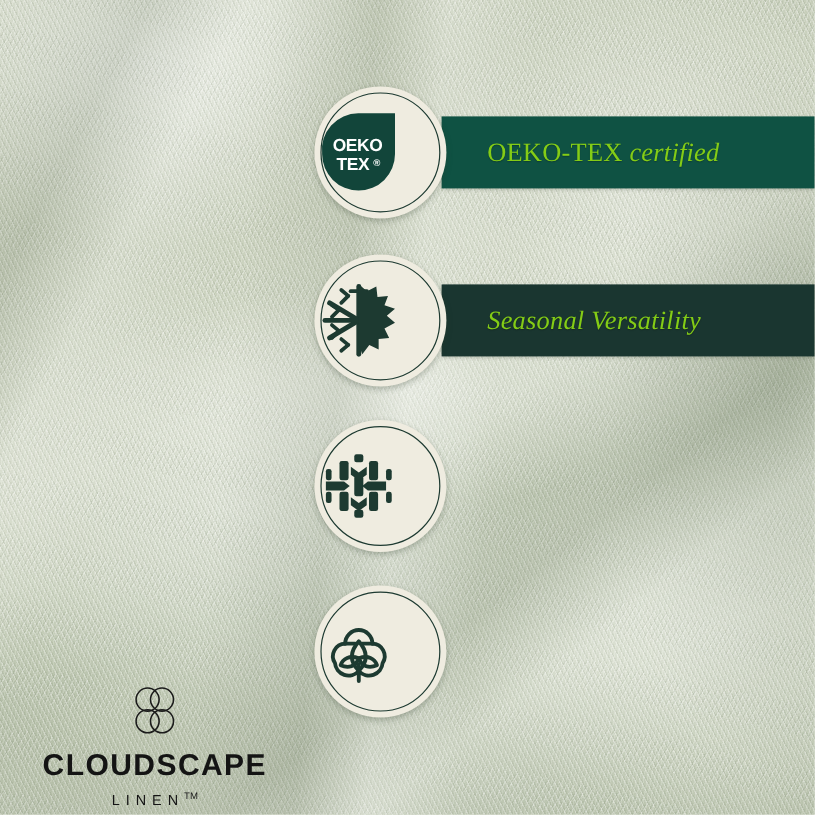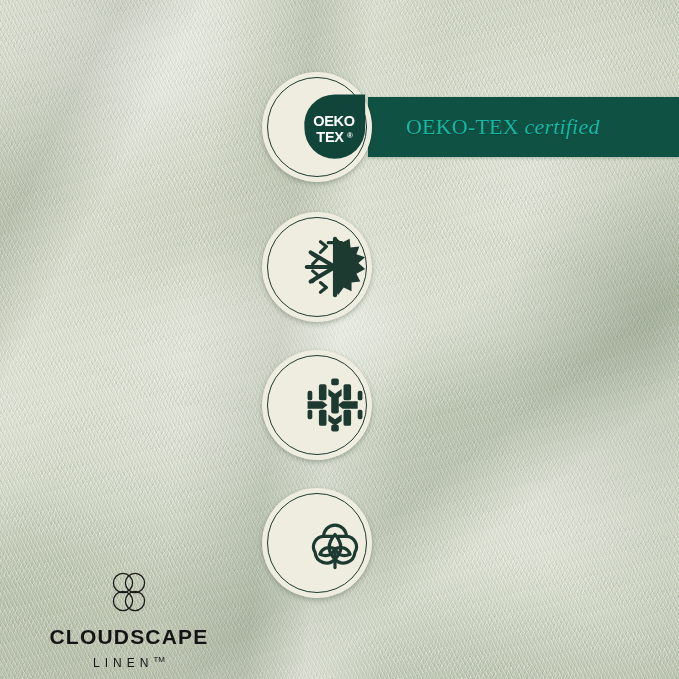--- a/index.html
+++ b/index.html
@@ -95,41 +95,41 @@
     position: absolute;
     left: 106px;
     right: 0;
     top: 25px;
     height: 60px;
     display: flex;
     align-items: center;
     box-shadow: 0 1px 3px rgba(40,55,38,0.25);
   }
   .bar-label {
-    color: #14b8a6;
+    color: #84cc16;
     font-size: 22px;
     font-style: italic;
     letter-spacing: 0.2px;
     margin-left: 38px;
     white-space: nowrap;
     text-shadow: 0 1px 1px rgba(0,0,0,0.25);
   }
   .bar-label .upright { font-style: normal; }
 
   .badge {
     position: relative;
     z-index: 3;
     width: 110px;
     height: 110px;
     border-radius: 50%;
     background: #efece0;
     box-shadow: 0 2px 5px rgba(40,55,38,0.30);
     display: flex;
     align-items: center;
-    justify-content: flex-end;
+    justify-content: flex-start;
   }
   .badge::after {
     content: "";
     position: absolute;
     inset: 5px;
     border-radius: 50%;
     border: 1.6px solid #1d3a31;
   }
   .badge-inner {
     position: relative;
@@ -146,21 +146,21 @@
     position: absolute;
     left: 24px;
     top: 566px;
     width: 210px;
     text-align: center;
     color: #1b1b1b;
   }
   .logo-mark { display: block; margin: 0 auto 6px; }
   .logo-word {
     font-family: "Liberation Sans", sans-serif;
-    font-size: 21px;
+    font-size: 25px;
     font-weight: 700;
     letter-spacing: 1.2px;
     line-height: 1;
     color: #141414;
   }
   .logo-sub {
     font-family: "Liberation Sans", sans-serif;
     font-size: 12px;
     font-weight: 400;
     letter-spacing: 5px;
@@ -201,20 +201,23 @@
             <path d="M37 4 H70 V41 A33 33 0 0 1 37 74 A33 33 0 0 1 4 41 A33 33 0 0 1 37 4 Z" transform="translate(0,-2) scale(0.92) translate(3,3)" fill="#12453a"></path>
             <text x="36" y="36" text-anchor="middle" font-family="Liberation Sans, sans-serif" font-size="14.5" font-weight="700" fill="#ffffff" letter-spacing="-0.3">OEKO</text>
             <text x="32" y="52" text-anchor="middle" font-family="Liberation Sans, sans-serif" font-size="14.5" font-weight="700" fill="#ffffff" letter-spacing="-0.3">TEX</text>
             <text x="52" y="48" text-anchor="middle" font-family="Liberation Sans, sans-serif" font-size="8" font-weight="700" fill="#ffffff">®</text>
           </svg>
         </div>
       </div>
     </div>
 
     <div class="feature-row r2">
+      <div class="bar" style="background:#1a3630">
+        <span class="bar-label"><span class="upright"></span><span>Seasonal Versatility</span></span>
+      </div>
       <div class="badge" style="background: rgb(239, 236, 224);">
         <div class="badge-inner">
           <svg viewBox="0 0 74 74" width="72" height="72" aria-hidden="true">
             <g fill="#1d3a31" stroke="#1d3a31" stroke-linecap="round">
 
               <g stroke-width="4.2">
                 <line x1="37" y1="8" x2="37" y2="66"></line>
                 <line x1="12" y1="22" x2="37" y2="37"></line>
                 <line x1="12" y1="52" x2="37" y2="37"></line>
                 <line x1="8" y1="37" x2="37" y2="37"></line>

